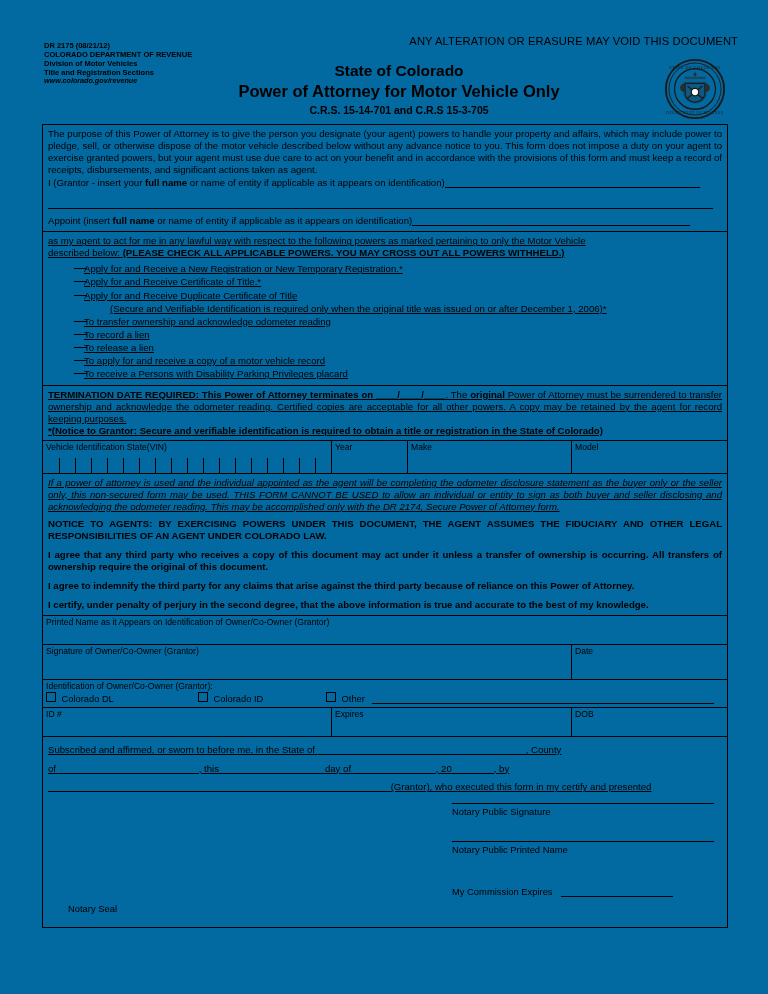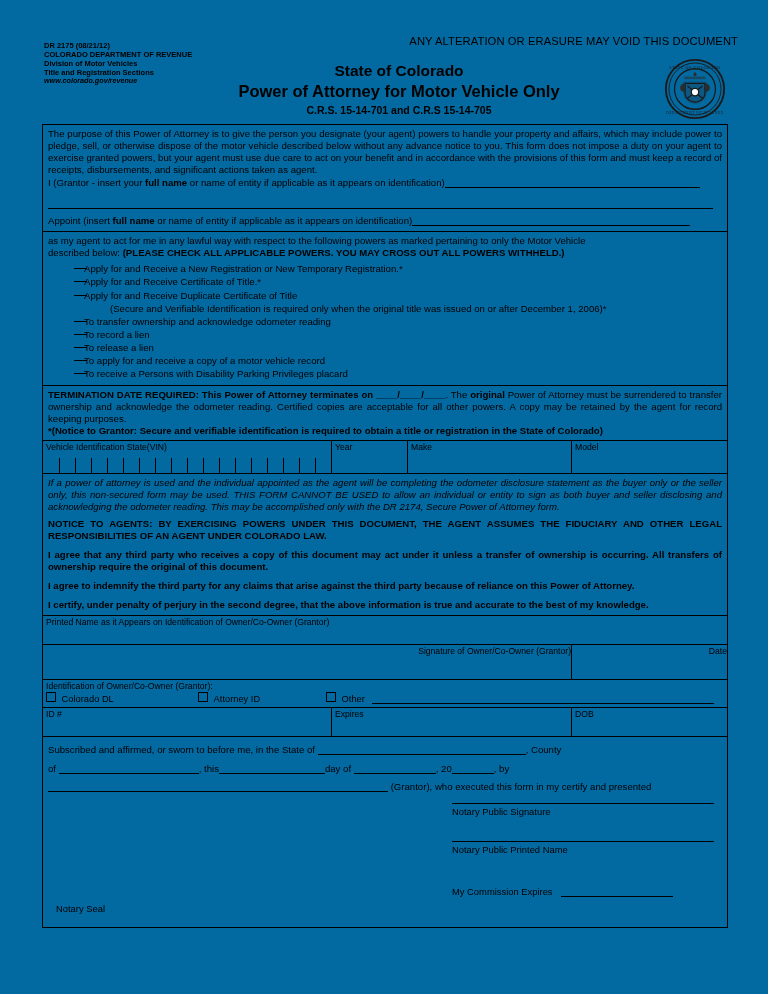--- a/index.html
+++ b/index.html
@@ -26,21 +26,21 @@
   .t2{position:absolute;left:120px;right:90px;top:82px;text-align:center;
     font-size:16.5px;font-weight:bold;}
   .t3{position:absolute;left:120px;right:90px;top:104px;text-align:center;
     font-size:10.5px;font-weight:bold;}
 
   .seal{position:absolute;left:664px;top:58px;width:62px;height:62px;}
 
   
   .box{position:absolute;left:42px;top:124px;width:686px;border:1.2px solid #000;box-sizing:border-box;}
   .pad{padding:3px 5px 2px 5px;}
-  .hr{border-top:1.1px solid #000;}
+  .hr{border-top:1.1px solid #000;text-decoration:underline;}
   p.b{margin:0;font-size:9.6px;line-height:1.255;text-align:justify;}
   p.n{margin:0;font-size:9.6px;line-height:1.255;}
   .bold{font-weight:bold;}
   .ital{font-style:italic;}
 
   .fillline{display:inline-block;border-bottom:1.1px solid #000;vertical-align:-2px;}
 
   
   .pw{margin:0;font-size:9.6px;line-height:1.37;padding-left:0;}
   .pwrow{display:flex;}
@@ -80,21 +80,21 @@
     <div class="l1">DR 2175 (08/21/12)</div>
     <div class="l2">COLORADO DEPARTMENT OF REVENUE</div>
     <div class="l3">Division of Motor Vehicles</div>
     <div class="l4">Title and Registration Sections</div>
     <div class="l5">www.colorado.gov/revenue</div>
   </div>
 
   <div class="alter">ANY ALTERATION OR ERASURE MAY VOID THIS DOCUMENT</div>
   <div class="t1">State of Colorado</div>
   <div class="t2">Power of Attorney for Motor Vehicle Only</div>
-  <div class="t3">C.R.S. 15-14-701 and C.R.S 15-14-705</div>
+  <div class="t3">C.R.S. 15-14-701 and C.R.S 15-3-705</div>
 
   <div class="seal">
     <svg viewBox="0 0 100 100" width="62" height="62">
       <circle cx="50" cy="50" r="47" fill="none" stroke="#1a1a1a" stroke-width="3"></circle>
       <circle cx="50" cy="50" r="42" fill="none" stroke="#1a1a1a" stroke-width="1.5"></circle>
       <circle cx="50" cy="50" r="33" fill="none" stroke="#1a1a1a" stroke-width="2"></circle>
       <g fill="#2b2b2b">
         <path d="M50 22 l3 5 -3 3 -3 -3z"></path>
         <path d="M33 30 h34 v4 h-34z" opacity=".55"></path>
         <path d="M31 38 h38 v22 a19 19 0 0 1 -19 14 a19 19 0 0 1 -19 -14z" opacity=".25"></path>
@@ -224,40 +224,40 @@
       <p class="b bold" style="margin-top:7px;">I agree to indemnify the third party for any claims that arise against the third party because of reliance on this Power of Attorney.</p>
       <p class="b bold" style="margin-top:7px;padding-bottom:2px;">I certify, under penalty of perjury in the second degree, that the above information is true and accurate to the best of my knowledge.</p>
     </div>
 
     <div class="trow" style="height:28px;">
       <div class="tcell" style="flex:1;">
         <span>Printed Name as it Appears on Identification of Owner/Co-Owner (Grantor)</span>
       </div>
     </div>
 
-    <div class="trow" style="height:34px;text-align:right;">
+    <div class="trow" style="height:34px;">
       <div class="tcell" style="width:528px;">
         <span>Signature of Owner/Co-Owner (Grantor)</span>
       </div>
       <div class="tcell" style="flex:1;">
         <span>Date</span>
       </div>
     </div>
 
     <div class="trow" style="height:27px;">
       <div class="tcell" style="flex:1;">
         <div>Identification of Owner/Co-Owner (Grantor):</div>
         <div style="position:relative;height:13px;margin-top:1px;font-size:9.3px;">
           <span style="position:absolute;left:0;top:0;">
             <span style="display:inline-block;width:8px;height:8px;border:1.1px solid #000;vertical-align:0px;"></span>
             <span style="margin-left:3px;margin-top:28px;">Colorado DL</span>
           </span>
           <span style="position:absolute;left:152px;top:0;">
             <span style="display:inline-block;width:8px;height:8px;border:1.1px solid #000;vertical-align:0px;"></span>
-            <span style="margin-left:3px;">Attorney ID</span>
+            <span style="margin-left:3px;">Colorado ID</span>
           </span>
           <span style="position:absolute;left:280px;top:0;">
             <span style="display:inline-block;width:8px;height:8px;border:1.1px solid #000;vertical-align:0px;"></span>
             <span style="margin-left:3px;">Other</span>
             <span class="fillline" style="width:342px;margin-left:5px;"></span>
           </span>
         </div>
       </div>
     </div>
 
@@ -292,18 +292,18 @@
           <div class="nlabel" style="margin-top:2px;">Notary Public Signature</div>
         </div>
         <div style="position:absolute;left:404px;top:44px;width:262px;">
           <div class="nline" style="height:0;"></div>
           <div class="nlabel" style="margin-top:2px;">Notary Public Printed Name</div>
         </div>
         <div style="position:absolute;left:404px;top:84px;">
           <span class="nlabel">My Commission Expires</span>
           <span class="ul" style="width:112px;margin-left:4px;"></span>
         </div>
-        <div style="position:absolute;left:0;top:106px;padding-left:8px;" class="nlabel">Notary Seal</div>
+        <div style="position:absolute;left:12px;top:106px;padding-left:8px;" class="nlabel">Notary Seal</div>
       </div>
     </div>
 
   </div>
 </div>
 
 </body></html>

